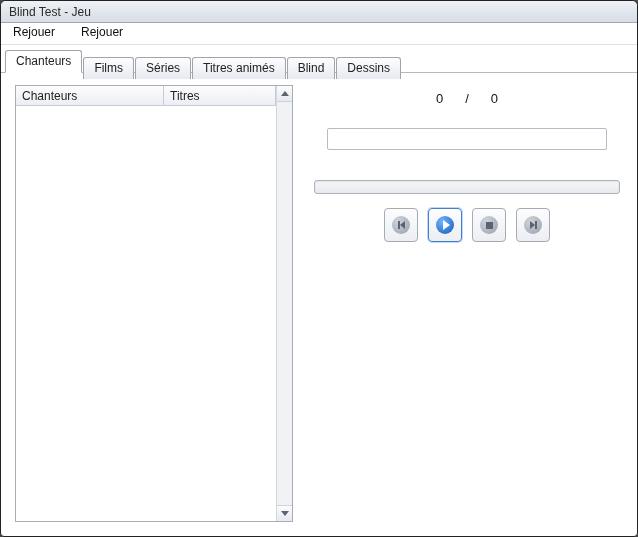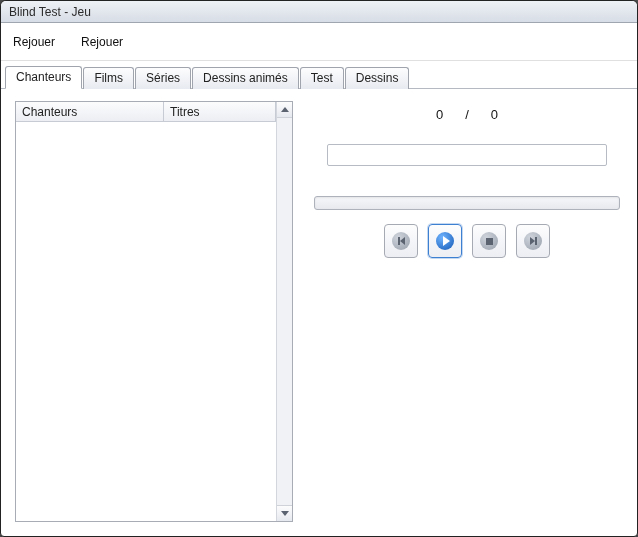--- a/index.html
+++ b/index.html
@@ -27,23 +27,23 @@
     background: linear-gradient(#eef1f5, #d7dde6);
     border-bottom: 1px solid #a0a6b0;
     border-radius: 5px 5px 0 0;
     display: flex;
     align-items: center;
     padding: 0 8px;
     color: #2b2b2b;
     font-size: 12px;
   }
   .menubar {
-    height: 38px;
-    display: flex;
-    align-items: center;
+    height: 22px;
+    display: flex;
+    align-items: flex-start;
     padding: 0 8px;
     gap: 18px;
     border-bottom: 1px solid #e0e0e0;
   }
   .menu-item {
     font-size: 12px;
     color: #111;
     cursor: default;
     padding: 2px 4px;
   }
@@ -58,21 +58,21 @@
     padding: 3px 10px 4px 10px;
     border: 1px solid #9fa4ad;
     border-bottom: none;
     border-radius: 3px 3px 0 0;
     background: linear-gradient(#fdfdfe, #e7eaf0);
     font-size: 12px;
     color: #222;
     margin-right: 1px;
     cursor: default;
     position: relative;
-    top: 1px;
+    top: 7px;
   }
   .tab.active {
     background: #fff;
     border-color: #9fa4ad;
     top: 1px;
     z-index: 2;
     border-bottom: 1px solid #fff;
   }
   .content {
     flex: 1;
@@ -233,22 +233,22 @@
 
   <div class="menubar">
     <span class="menu-item">Rejouer</span>
     <span class="menu-item">Rejouer</span>
   </div>
 
   <div class="tabs-row">
     <div class="tab active">Chanteurs</div>
     <div class="tab">Films</div>
     <div class="tab">Séries</div>
-    <div class="tab">Dessins animés</div>
-    <div class="tab">Test</div>
+    <div class="tab">Titres animés</div>
+    <div class="tab">Blind</div>
     <div class="tab">Dessins</div>
   </div>
 
   <div class="content">
 
     <div class="left-pane">
       <div class="listview-wrap">
         <div class="listview">
           <div class="list-headers">
             <div class="list-header col1">Chanteurs</div>

